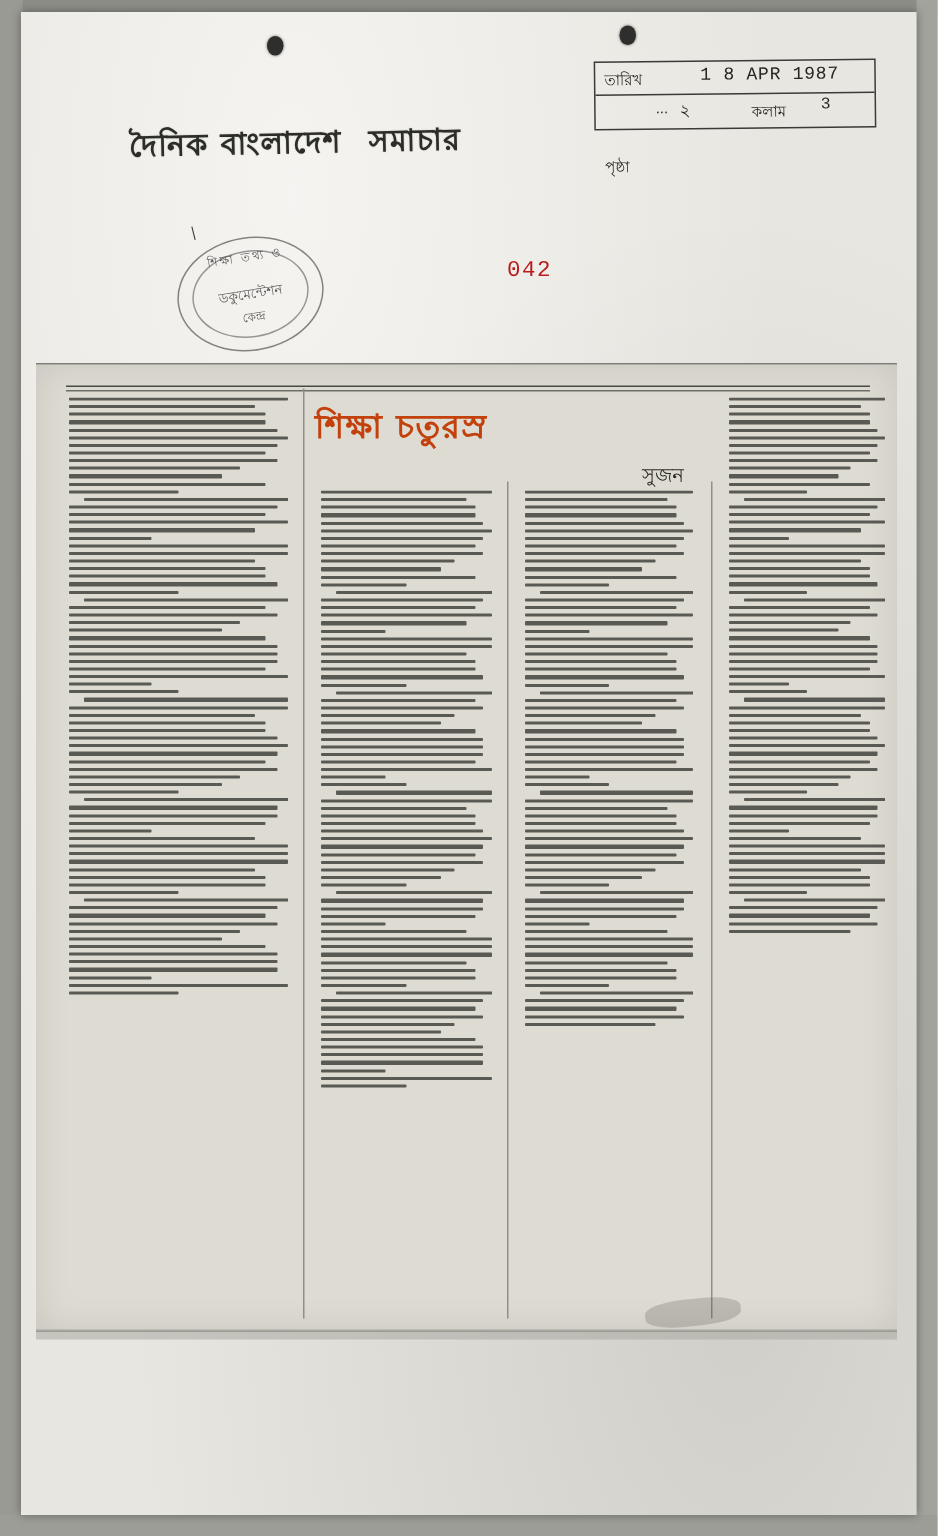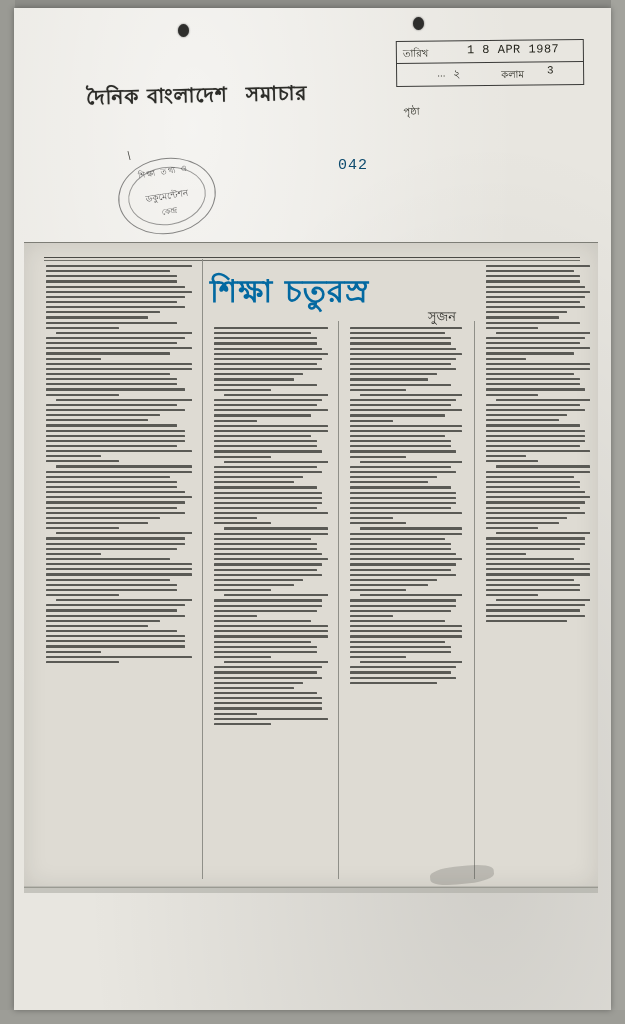--- a/index.html
+++ b/index.html
@@ -163,24 +163,24 @@
     position: absolute;
     left: 0; top: 46px; width: 100%;
     text-align: center;
     font-size: 8px;
   }
 
   
   .folio {
     position: absolute;
     left: 338px;
-    top: 157px;
+    top: 172px;
     font-family: "Liberation Mono", monospace;
     font-size: 15px;
-    color: #0c4a6e;
+    color: #b91c1c;
     letter-spacing: 1px;
   }
 
   
   .clipping {
     position: absolute;
     left: 24px;
     top: 242px;
     width: 574px;
     height: 644px;
@@ -202,23 +202,23 @@
     position: absolute;
     left: 186px;
     top: 20px;
     width: 260px;
     height: 58px;
   }
   .art-title .big {
     position: absolute;
     left: 0; top: 4px;
     font-family: "DejaVu Serif", serif;
-    font-size: 31px;
+    font-size: 22px;
     font-weight: bold;
-    color: #0369a1;
+    color: #c2410c;
     letter-spacing: 1px;
     white-space: nowrap;
   }
   .art-title .byline {
     position: absolute;
     right: 14px;
     top: 44px;
     font-family: "DejaVu Serif", serif;
     font-size: 13px;
     color: #2c2c28;

